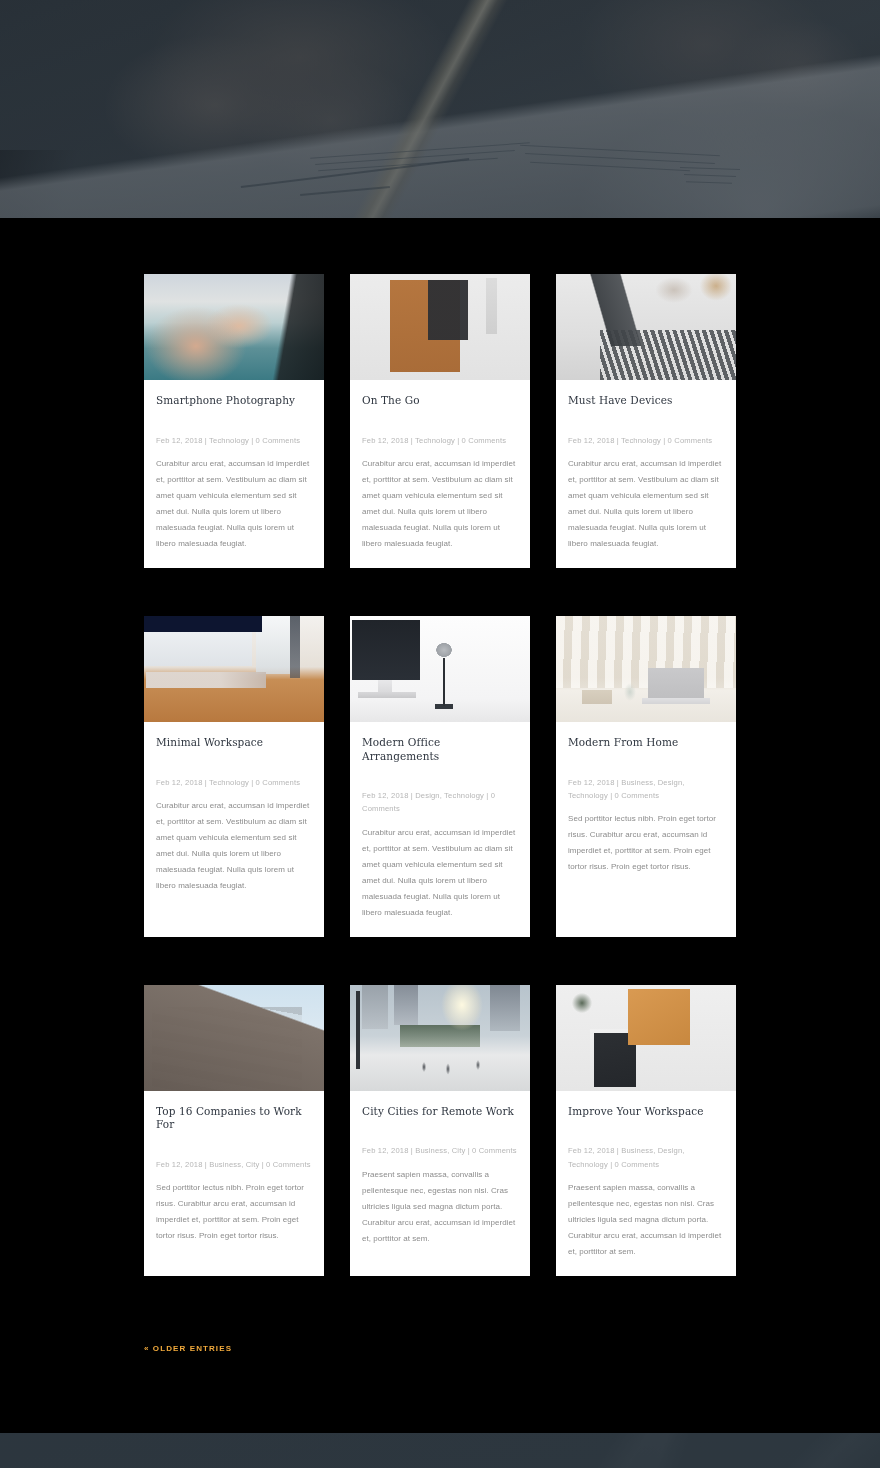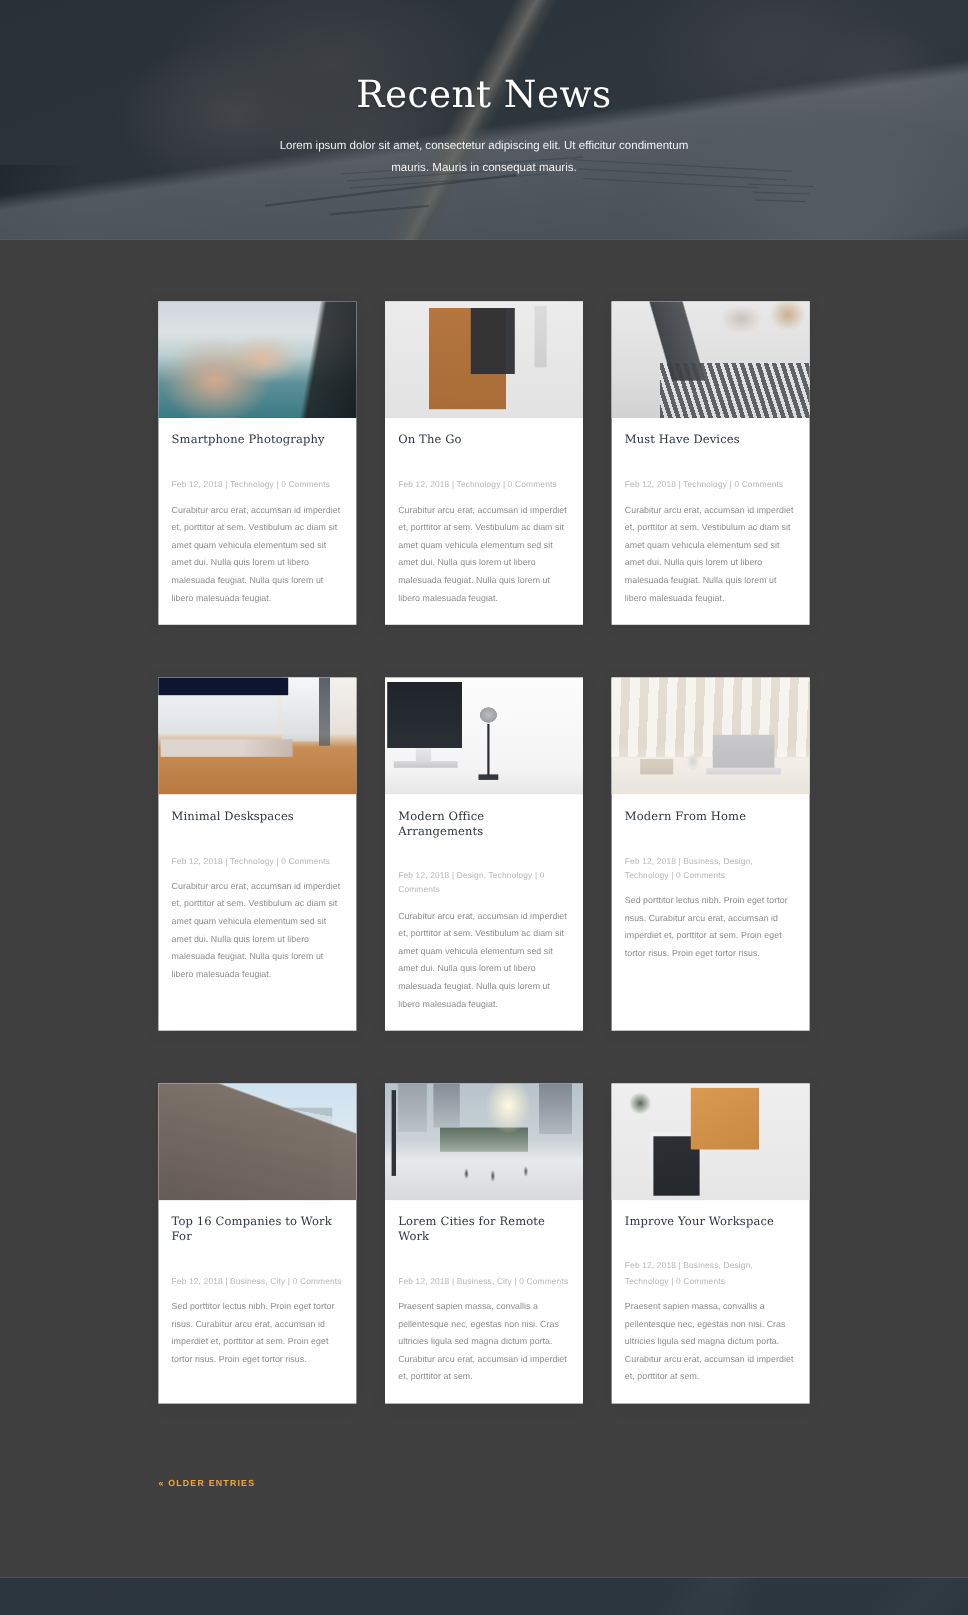--- a/index.html
+++ b/index.html
@@ -74,21 +74,21 @@
     margin: 15px auto 0;
     width: 400px;
     font-size: 10.5px;
     line-height: 1.95;
     color: rgba(255,255,255,.92);
     font-weight: 400;
   }
 
   
   .blog {
-    background: #404040;
+    background: #000000;
     padding: 56px 0 78px;
   }
   .container { width: 592px; margin: 0 auto; }
 
   .grid {
     display: flex;
     flex-wrap: wrap;
     gap: 0 26px;
   }
   .card {
@@ -187,24 +187,20 @@
       <i style="left:520px;top:150px;width:200px;transform:rotate(3deg);"></i>
       <i style="left:525px;top:158px;width:190px;transform:rotate(3deg);"></i>
       <i style="left:530px;top:166px;width:160px;transform:rotate(3deg);"></i>
       <i style="left:240px;top:172px;width:230px;height:2px;transform:rotate(-7deg);background:rgba(45,55,65,.5);"></i>
       <i style="left:300px;top:190px;width:90px;height:2px;transform:rotate(-5deg);background:rgba(45,55,65,.45);"></i>
       <i style="left:680px;top:168px;width:60px;transform:rotate(2deg);"></i>
       <i style="left:684px;top:175px;width:52px;transform:rotate(2deg);"></i>
       <i style="left:686px;top:182px;width:46px;transform:rotate(2deg);"></i>
     </div>
     <div class="hero-overlay"></div>
-    <div class="hero-content">
-      <h1 class="hero-title">Recent News</h1>
-      <p class="hero-sub">Lorem ipsum dolor sit amet, consectetur adipiscing elit. Ut efficitur condimentum mauris. Mauris in consequat mauris.</p>
-    </div>
   </section>
 
   <section class="blog">
     <div class="container">
       <div class="grid" id="post-grid">
           <div class="card">
             <div class="card-media" style="background: radial-gradient(70px 55px at 52px 72px, rgba(214, 170, 143, 0.98), rgba(214, 170, 143, 0) 72%), radial-gradient(46px 30px at 95px 52px, rgba(226, 186, 158, 0.92), rgba(226, 186, 158, 0) 74%), linear-gradient(100deg, rgba(0, 0, 0, 0) 74%, rgba(30, 34, 36, 0.85) 77%, rgba(20, 24, 26, 0.9) 100%), linear-gradient(rgb(207, 214, 221) 0%, rgb(223, 226, 226) 26%, rgb(188, 208, 210) 46%, rgb(93, 144, 151) 70%, rgb(59, 122, 132) 100%);"></div>
             <div class="card-body">
               <h3 class="card-title">Smartphone Photography</h3>
               <div class="card-meta">Feb 12, 2018 | Technology | 0 Comments</div>
@@ -223,21 +219,21 @@
             <div class="card-media" style="background: linear-gradient(74deg, rgba(0, 0, 0, 0) 36%, rgba(58, 62, 66, 0.95) 37%, rgba(70, 74, 78, 0.9) 56%, rgba(0, 0, 0, 0) 57%) 0px 0px / 130px 72px no-repeat, repeating-linear-gradient(72deg, rgba(72, 76, 80, 0.85) 0px, rgba(72, 76, 80, 0.85) 4px, rgba(228, 228, 228, 0.55) 4px, rgba(228, 228, 228, 0.55) 7px) 44px 56px / 136px 50px no-repeat, radial-gradient(26px 18px at 118px 16px, rgba(196, 186, 176, 0.8), rgba(196, 186, 176, 0) 72%), radial-gradient(22px 20px at 160px 12px, rgba(188, 146, 90, 0.65), rgba(188, 146, 90, 0) 74%), linear-gradient(rgb(233, 233, 233) 0%, rgb(222, 222, 222) 60%, rgb(210, 210, 210) 100%);"></div>
             <div class="card-body">
               <h3 class="card-title">Must Have Devices</h3>
               <div class="card-meta">Feb 12, 2018 | Technology | 0 Comments</div>
               <p class="card-excerpt">Curabitur arcu erat, accumsan id imperdiet et, porttitor at sem. Vestibulum ac diam sit amet quam vehicula elementum sed sit amet dui. Nulla quis lorem ut libero malesuada feugiat. Nulla quis lorem ut libero malesuada feugiat.</p>
             </div>
           </div>
           <div class="card">
             <div class="card-media" style="background: linear-gradient(rgb(13, 21, 48) 0%, rgb(13, 21, 48) 100%) 0px 0px / 118px 16px no-repeat, linear-gradient(rgb(236, 239, 242) 0%, rgb(223, 227, 231) 100%) 0px 16px / 108px 34px no-repeat, linear-gradient(82deg, rgba(222, 214, 208, 0.98) 0px, rgba(222, 214, 208, 0.98) 62%, rgba(198, 186, 178, 0.9) 100%) 2px 56px / 120px 16px no-repeat, linear-gradient(rgba(245, 247, 248, 0.95), rgba(214, 221, 226, 0.8)) 112px 0px / 34px 58px no-repeat, linear-gradient(rgba(40, 48, 60, 0.75), rgba(60, 70, 84, 0.6)) 146px 0px / 10px 62px no-repeat, linear-gradient(rgb(243, 241, 238) 0%, rgb(230, 224, 216) 48%, rgb(199, 142, 85) 60%, rgb(184, 121, 63) 100%);"></div>
             <div class="card-body">
-              <h3 class="card-title">Minimal Deskspaces</h3>
+              <h3 class="card-title">Minimal Workspace</h3>
               <div class="card-meta">Feb 12, 2018 | Technology | 0 Comments</div>
               <p class="card-excerpt">Curabitur arcu erat, accumsan id imperdiet et, porttitor at sem. Vestibulum ac diam sit amet quam vehicula elementum sed sit amet dui. Nulla quis lorem ut libero malesuada feugiat. Nulla quis lorem ut libero malesuada feugiat.</p>
             </div>
           </div>
           <div class="card">
             <div class="card-media" style="background: linear-gradient(rgb(32, 36, 42) 0%, rgb(42, 47, 54) 100%) 2px 4px / 68px 60px no-repeat, linear-gradient(rgb(232, 232, 234), rgb(218, 218, 220)) 28px 64px / 14px 12px no-repeat, linear-gradient(rgb(216, 216, 218), rgb(200, 200, 202)) 8px 76px / 58px 6px no-repeat, radial-gradient(10px 9px at 94px 34px, rgb(185, 188, 192), rgb(157, 161, 166) 75%, rgba(0, 0, 0, 0) 80%), linear-gradient(rgb(43, 47, 52), rgb(43, 47, 52)) 93px 42px / 2px 48px no-repeat, linear-gradient(rgb(51, 56, 62), rgb(51, 56, 62)) 85px 88px / 18px 5px no-repeat, linear-gradient(rgb(253, 253, 253) 0%, rgb(244, 244, 245) 78%, rgb(231, 231, 232) 100%);"></div>
             <div class="card-body">
               <h3 class="card-title">Modern Office Arrangements</h3>
               <div class="card-meta">Feb 12, 2018 | Design, Technology | 0 Comments</div>
               <p class="card-excerpt">Curabitur arcu erat, accumsan id imperdiet et, porttitor at sem. Vestibulum ac diam sit amet quam vehicula elementum sed sit amet dui. Nulla quis lorem ut libero malesuada feugiat. Nulla quis lorem ut libero malesuada feugiat.</p>
@@ -255,21 +251,21 @@
             <div class="card-media" style="background: linear-gradient(200deg, rgba(0, 0, 0, 0) 26%, rgba(122, 110, 101, 0.96) 27%, rgba(96, 86, 79, 0.96) 100%) 0px 0px / 180px 106px no-repeat, repeating-linear-gradient(190deg, rgba(70, 62, 56, 0.22) 0px, rgba(70, 62, 56, 0.22) 8px, rgba(150, 140, 130, 0.1) 8px, rgba(150, 140, 130, 0.1) 16px) 8px 22px / 150px 84px no-repeat, linear-gradient(rgb(207, 226, 239) 0%, rgb(223, 234, 242) 55%, rgb(238, 243, 246) 100%);"></div>
             <div class="card-body">
               <h3 class="card-title">Top 16 Companies to Work For</h3>
               <div class="card-meta">Feb 12, 2018 | Business, City | 0 Comments</div>
               <p class="card-excerpt">Sed porttitor lectus nibh. Proin eget tortor risus. Curabitur arcu erat, accumsan id imperdiet et, porttitor at sem. Proin eget tortor risus. Proin eget tortor risus.</p>
             </div>
           </div>
           <div class="card">
             <div class="card-media" style="background: radial-gradient(26px 32px at 112px 20px, rgba(255, 250, 225, 0.98), rgba(255, 240, 200, 0.25) 62%, rgba(255, 240, 200, 0) 80%), linear-gradient(rgba(148, 156, 164, 0.85), rgba(178, 184, 190, 0.6)) 12px 0px / 26px 44px no-repeat, linear-gradient(rgba(128, 136, 146, 0.9), rgba(168, 174, 182, 0.6)) 44px 0px / 24px 40px no-repeat, linear-gradient(rgba(120, 128, 138, 0.88), rgba(160, 168, 176, 0.6)) 140px 0px / 30px 46px no-repeat, linear-gradient(rgba(60, 80, 58, 0.75), rgba(92, 112, 80, 0.45)) 50px 40px / 80px 22px no-repeat, linear-gradient(rgb(47, 51, 56), rgb(47, 51, 56)) 6px 6px / 4px 78px no-repeat, radial-gradient(3px 7px at 74px 82px, rgba(40, 44, 50, 0.85), rgba(40, 44, 50, 0) 72%), radial-gradient(3px 8px at 98px 84px, rgba(46, 50, 56, 0.85), rgba(46, 50, 56, 0) 72%), radial-gradient(3px 7px at 128px 80px, rgba(44, 48, 54, 0.8), rgba(44, 48, 54, 0) 72%), linear-gradient(rgb(183, 195, 204) 0%, rgb(201, 210, 216) 48%, rgb(232, 233, 234) 66%, rgb(215, 217, 218) 100%);"></div>
             <div class="card-body">
-              <h3 class="card-title">Lorem Cities for Remote Work</h3>
+              <h3 class="card-title">City Cities for Remote Work</h3>
               <div class="card-meta">Feb 12, 2018 | Business, City | 0 Comments</div>
               <p class="card-excerpt">Praesent sapien massa, convallis a pellentesque nec, egestas non nisi. Cras ultricies ligula sed magna dictum porta. Curabitur arcu erat, accumsan id imperdiet et, porttitor at sem.</p>
             </div>
           </div>
           <div class="card">
             <div class="card-media" style="background: radial-gradient(13px at 26px 18px, rgb(90, 106, 88), rgba(90, 106, 88, 0) 78%), linear-gradient(150deg, rgb(217, 154, 82) 0%, rgb(200, 136, 63) 100%) 72px 4px / 62px 56px no-repeat, radial-gradient(30px 26px at 103px 26px, rgb(242, 242, 242), rgba(242, 242, 242, 0) 74%), linear-gradient(168deg, rgb(44, 47, 51), rgb(36, 39, 43)) 38px 48px / 42px 54px no-repeat, linear-gradient(168deg, rgb(240, 240, 240), rgb(228, 228, 228)) 34px 44px / 50px 62px no-repeat, linear-gradient(rgb(239, 239, 239) 0%, rgb(230, 230, 230) 100%);"></div>
             <div class="card-body">
               <h3 class="card-title">Improve Your Workspace</h3>
               <div class="card-meta">Feb 12, 2018 | Business, Design, Technology | 0 Comments</div>
               <p class="card-excerpt">Praesent sapien massa, convallis a pellentesque nec, egestas non nisi. Cras ultricies ligula sed magna dictum porta. Curabitur arcu erat, accumsan id imperdiet et, porttitor at sem.</p>

